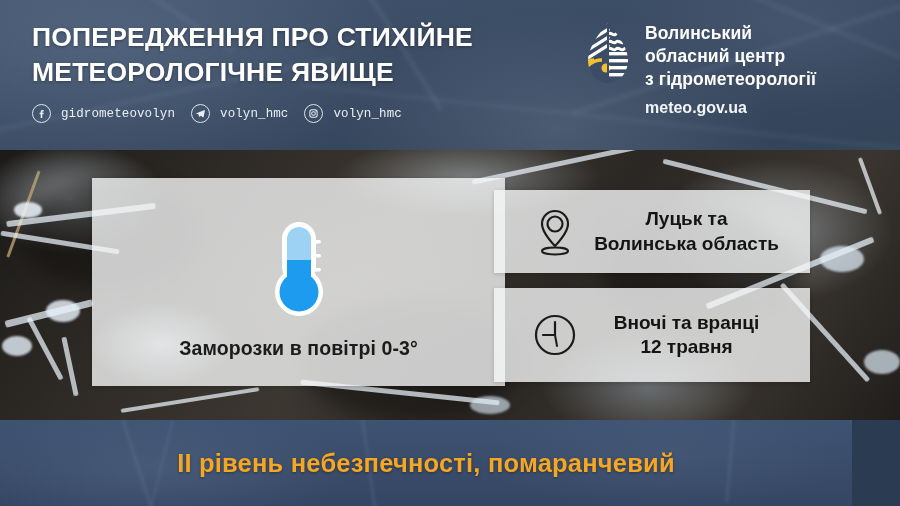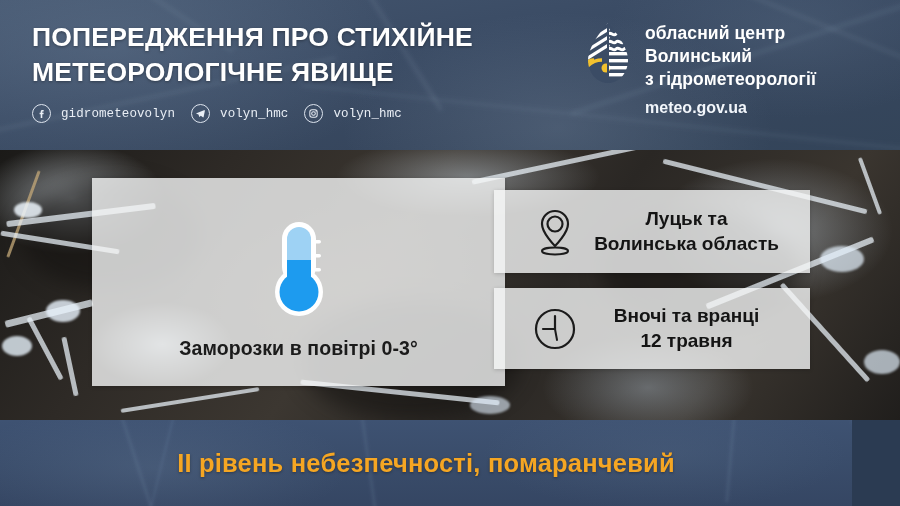--- a/index.html
+++ b/index.html
@@ -68,21 +68,21 @@
   .photo .twig{position:absolute;background:rgba(236,244,251,.72);border-radius:2px;filter:blur(.6px);}
   .photo .dark{position:absolute;background:rgba(18,16,14,.55);border-radius:50%;filter:blur(10px);}
 
   
   .card{
     position:absolute;background:rgba(245,246,246,.80);
     box-shadow:0 1px 4px rgba(0,0,0,.18);
   }
   .card-temp{left:92px;top:178px;width:370px;height:208px;padding-left:43px;}
   .card-loc{left:494px;top:190px;width:316px;height:83px;}
-  .card-time{left:494px;top:288px;width:316px;height:81px;}
+  .card-time{left:494px;top:288px;width:316px;height:94px;}
 
   .card-temp .icon-wrap{
     position:absolute;left:0;right:0;top:38px;display:flex;justify-content:center;
   }
   .card-temp .cap{
     position:absolute;left:0;right:0;bottom:26px;text-align:center;
     color:#1b1b1b;font-size:19.5px;font-weight:bold;letter-spacing:.1px;
   }
 
   .row-card{display:flex;align-items:center;height:100%;padding-left:39px;box-sizing:border-box;}
@@ -194,22 +194,22 @@
             <g fill="none" stroke="#ffffff" stroke-width="3">
               <path d="M24 12c3-3 5 3 8 0s5 3 8 0s5 3 8 0"></path>
               <path d="M24 20c3-3 5 3 8 0s5 3 8 0s5 3 8 0"></path>
               <path d="M24 27c3-3 5 3 8 0s5 3 8 0s5 3 8 0"></path>
             </g>
             <rect x="23" y="0" width="2" height="66" fill="#3b4c65"></rect>
           </g>
         </svg>
       </span>
       <span class="logo-text">
+        <span class="ln">Волинський</span>
         <span class="ln">обласний центр</span>
-        <span class="ln">Волинський</span>
         <span class="ln">з гідрометеорології</span>
         <span class="url">meteo.gov.ua</span>
       </span>
     </div>
   </div>
 
   <div class="photo">
     <div class="dark" style="left:20px;top:30px;width:180px;height:110px;"></div>
     <div class="dark" style="left:300px;top:150px;width:220px;height:120px;"></div>
     <div class="dark" style="left:600px;top:60px;width:200px;height:120px;"></div>

